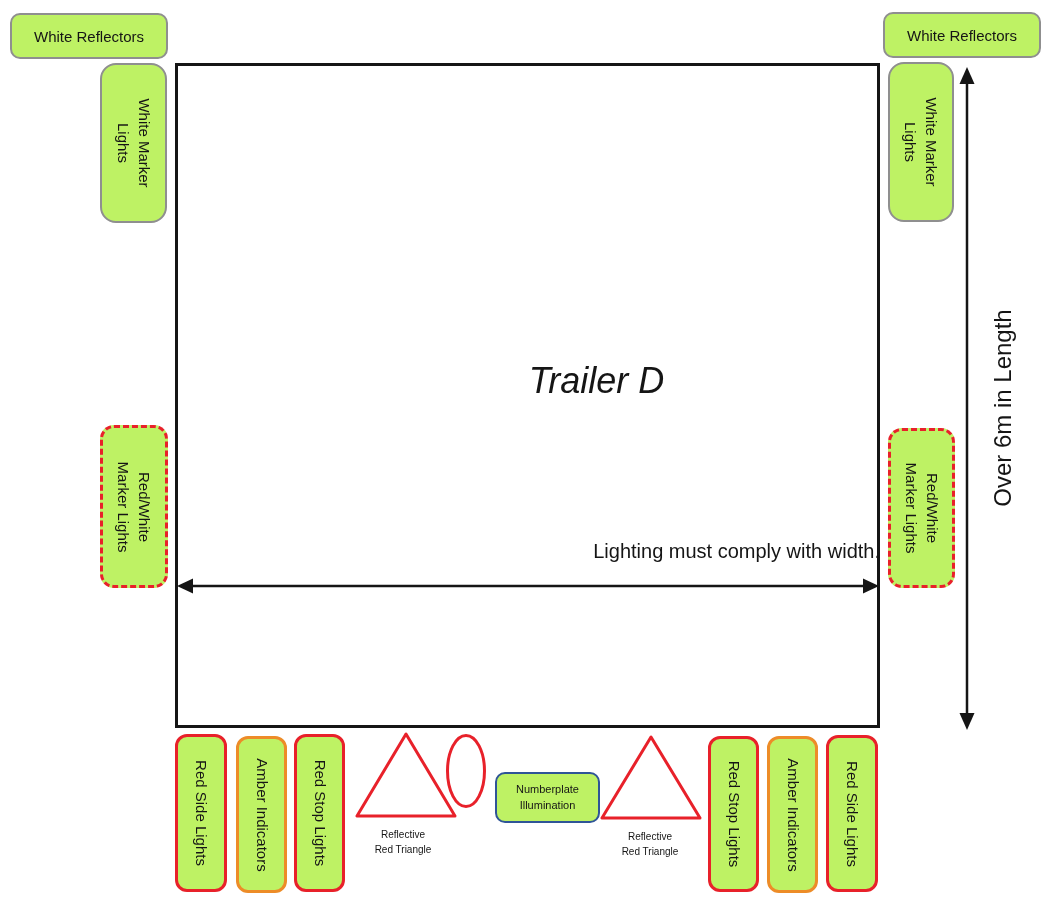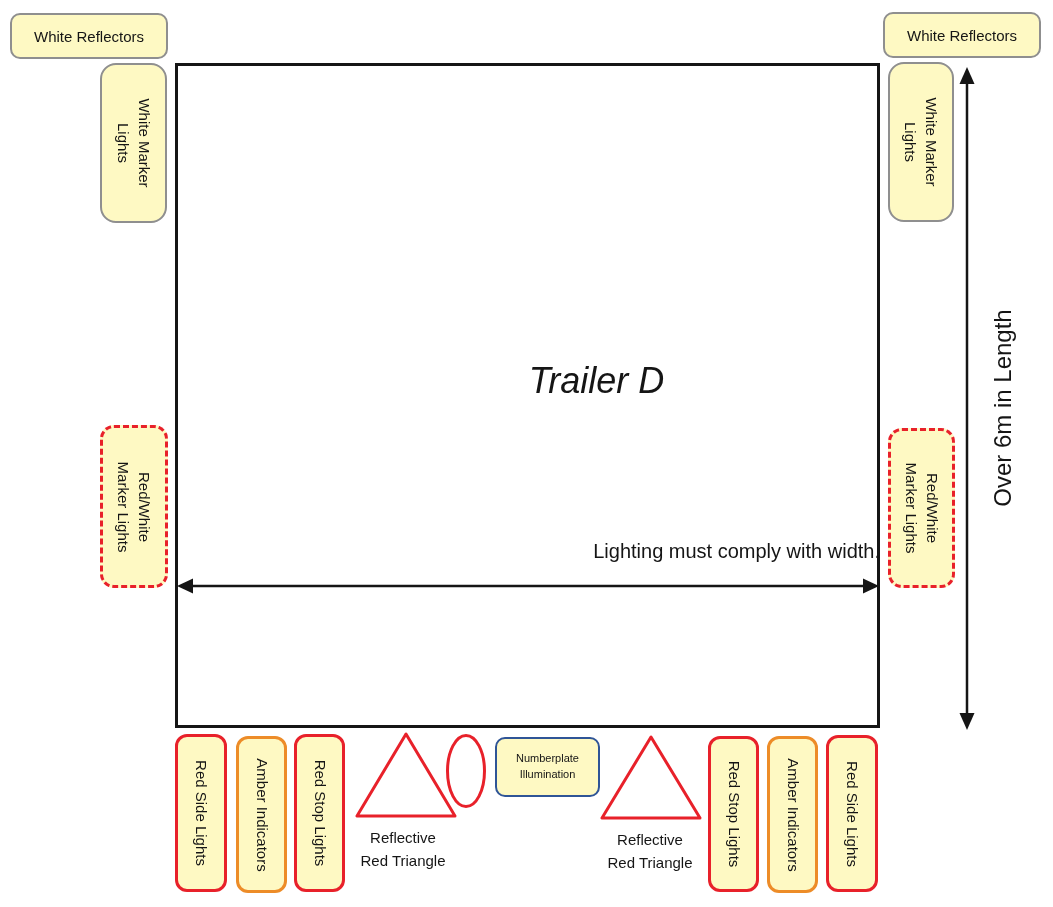--- a/index.html
+++ b/index.html
@@ -1,21 +1,21 @@
 <!DOCTYPE html>
 <html><head>
 <meta charset="utf-8">
 <style>
   html,body { margin:0; padding:0; background:#ffffff; }
   .canvas {
     position:relative; width:1053px; height:907px; background:#ffffff;
     font-family:"Liberation Sans", sans-serif; color:#151515; overflow:hidden;
   }
   .abs { position:absolute; box-sizing:border-box; }
-  .box { position:absolute; box-sizing:border-box; background:#fef9c3; }
+  .box { position:absolute; box-sizing:border-box; background:#bef264; }
   .center { display:flex; align-items:center; justify-content:center; text-align:center; }
   .pre { white-space:pre-line; }
 
   
   .b-gray  { border:2px solid #8f8f8f; border-radius:10px; }
   .b-gray-tall { border:2px solid #8f8f8f; border-radius:16px; }
   .b-red   { border:3px solid #e8212a; border-radius:12px; }
   .b-amber { border:3px solid #ed8c28; border-radius:12px; }
   .b-red-dash { border:3px dashed #e8212a; border-radius:14px; }
   .b-blue  { border:2.5px solid #2f5597; border-radius:10px; }
@@ -26,21 +26,21 @@
   .vtext {
     position:absolute; top:50%; left:50%;
     transform:translate(-50%,-50%) rotate(90deg);
     width:150px; text-align:center;
     font-size:15px; line-height:1.4; white-space:pre-line;
   }
 
   .title { font-size:36px; font-style:italic; }
   .width-note { font-size:20px; }
   .fog-note { font-size:15px; line-height:1.55; }
-  .tri-note { font-size:15px; line-height:1.5; }
+  .tri-note { font-size:10px; line-height:1.5; }
   .small-note { font-size:11px; line-height:1.45; }
   .length-note {
     position:absolute; left:853px; top:394px; width:300px; height:28px;
     transform:rotate(-90deg); transform-origin:center;
     font-size:24px; text-align:center;
   }
   svg.overlay { position:absolute; left:0; top:0; pointer-events:none; }
 </style>
 </head>
 <body>
@@ -94,21 +94,21 @@
   <div class="box b-red" style="left:708px; top:736px; width:51px; height:156px;">
     <span class="vtext">Red Stop Lights</span>
   </div>
   <div class="box b-amber" style="left:767px; top:736px; width:51px; height:157px;">
     <span class="vtext">Amber Indicators</span>
   </div>
   <div class="box b-red" style="left:826px; top:735px; width:52px; height:157px;">
     <span class="vtext">Red Side Lights</span>
   </div>
 
-  <div class="box b-blue center small-note pre" style="left:495px; top:737px; width:105px; height:60px;">
+  <div class="box b-blue center small-note pre" style="left:495px; top:772px; width:105px; height:51px;">
     <span class="pre">Numberplate
 Illumination</span>
   </div>
 
   <div class="abs tri-note pre" style="left:333px; top:827px; width:140px; text-align:center;">Reflective
 Red Triangle</div>
   <div class="abs tri-note pre" style="left:580px; top:829px; width:140px; text-align:center;">Reflective
 Red Triangle</div>
 
   <svg class="overlay" width="1053" height="907" viewBox="0 0 1053 907">

